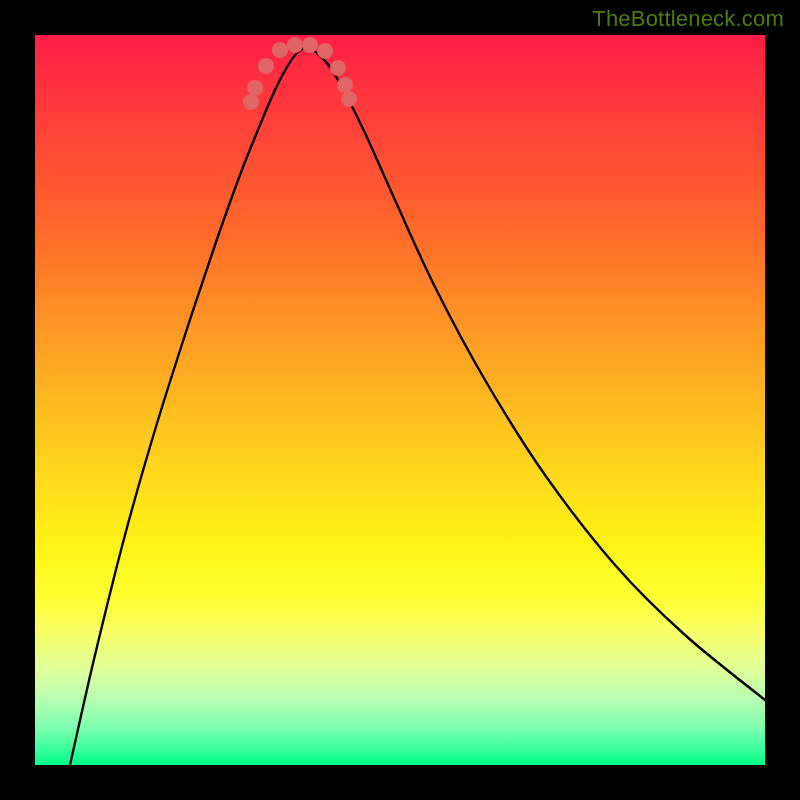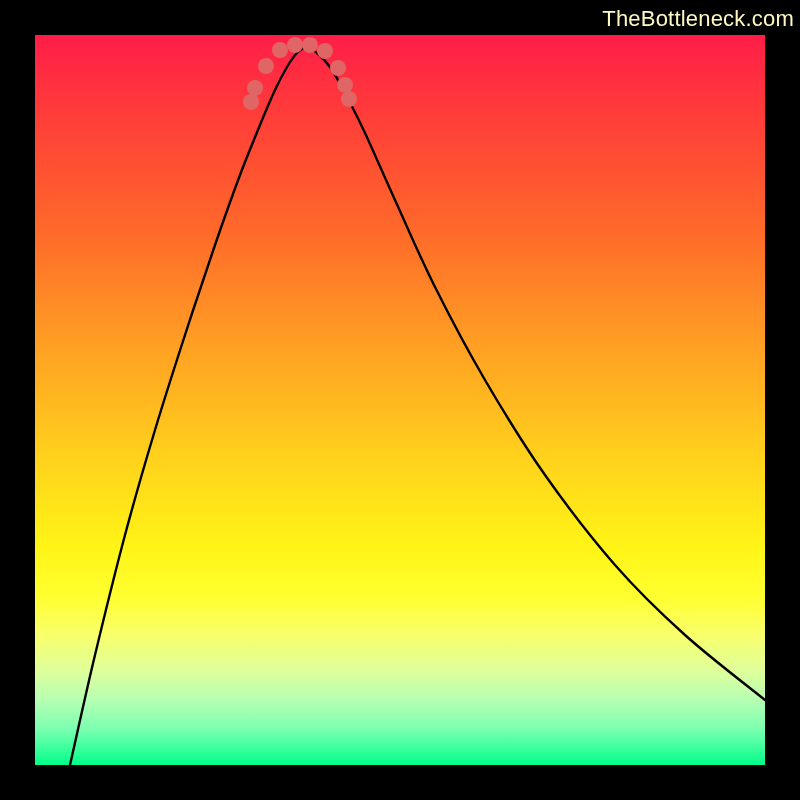--- a/index.html
+++ b/index.html
@@ -43,24 +43,24 @@
   svg.curve {
     position: absolute;
     left: 0;
     top: 0;
     width: 730px;
     height: 730px;
   }
   .watermark {
     position: absolute;
     top: 6px;
-    right: 6px;
+    right: 16px;
     font-family: Arial, Helvetica, sans-serif;
     font-size: 22px;
-    color: #fef9c3;
+    color: #4d7c0f;
     font-weight: 500;
     letter-spacing: 0.2px;
     text-align: center;
   }
 </style>
 </head>
 <body>
 
 <div class="frame">
   <div class="watermark">TheBottleneck.com</div>

